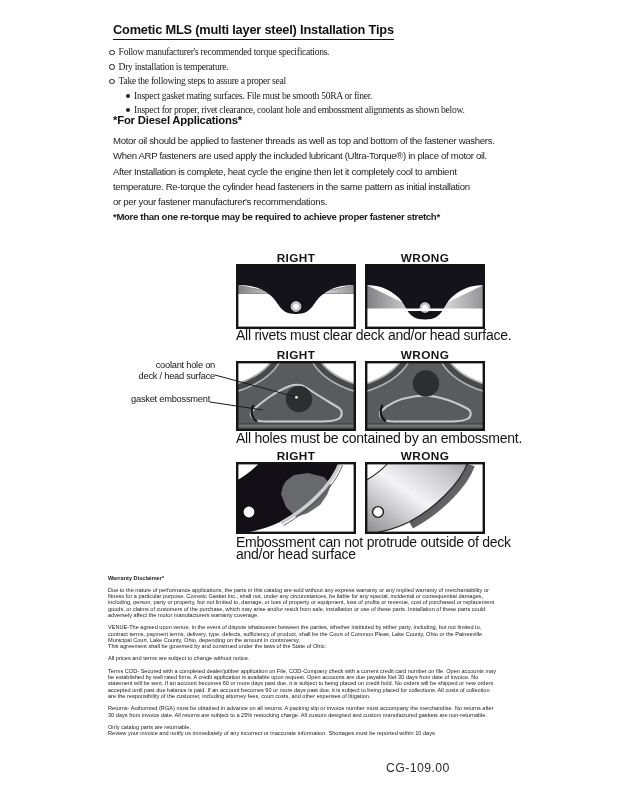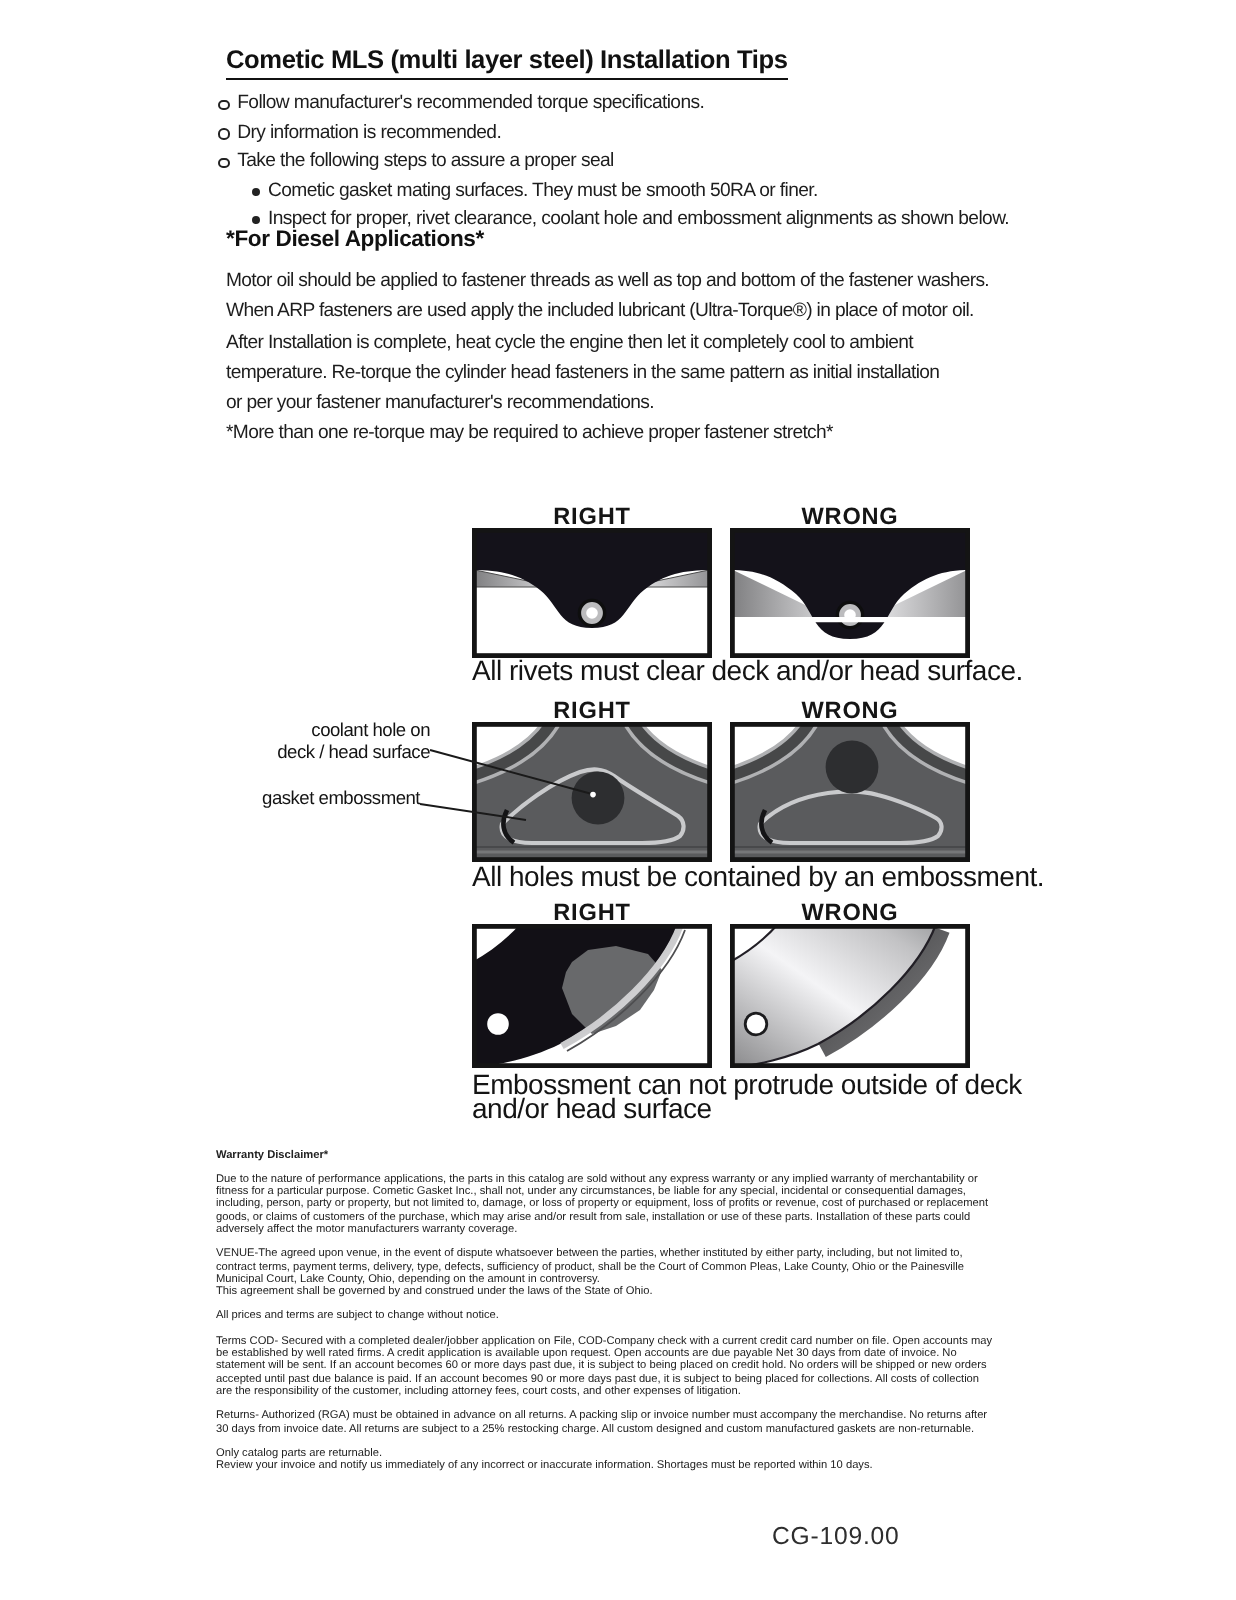--- a/index.html
+++ b/index.html
@@ -6,30 +6,30 @@
   .page{
     position:relative;width:618px;height:800px;background:#fff;overflow:hidden;
     font-family:"Liberation Sans",sans-serif;color:#1d1d1d;padding-left:24px;
   }
   .abs{position:absolute;}
   
   .title{left:113px;top:22px;font-size:12.8px;font-weight:bold;letter-spacing:-0.2px;color:#111;}
   .title span{display:inline-block;border-bottom:1.7px solid #111;padding-bottom:2px;}
   
   .bullets{left:109px;top:45px;font-size:9.6px;letter-spacing:-0.3px;color:#1d1d1d;}
-  .brow{display:flex;align-items:flex-start;line-height:14.6px;}
+  .brow{display:flex;align-items:flex-start;line-height:14.6px;font-family:Liberation Serif, serif;}
   .brow.sub{margin-left:17px;}
   .b-ring{width:3.6px;height:3.6px;border:1px solid #222;border-radius:50%;margin:4.5px 4px 0 0;flex:none;}
   .b-dot{width:4px;height:4px;background:#222;border-radius:50%;margin:4.8px 4px 0 0;flex:none;}
   
   .h2{left:113px;top:114px;font-size:11.3px;font-weight:bold;letter-spacing:-0.2px;color:#111;}
   .body-text{font-size:9.6px;letter-spacing:-0.33px;line-height:15.2px;white-space:pre-line;color:#1d1d1d;}
   .p1{left:113px;top:133px;}
   .p2{left:113px;top:164px;}
-  .note{left:113px;top:209px;}
+  .note{left:113px;top:209px;font-weight:bold;}
   
   .figures{left:0;top:251px;width:618px;height:312px;}
   .flabel{position:absolute;width:120px;text-align:center;font-size:11.8px;font-weight:bold;letter-spacing:0.4px;color:#151515;}
   .fcap{position:absolute;font-size:14px;letter-spacing:-0.25px;line-height:11.5px;color:#141414;white-space:pre-line;}
   .callout{position:absolute;font-size:9.3px;letter-spacing:-0.25px;line-height:11px;color:#141414;text-align:right;white-space:pre-line;}
   svg.dia{position:absolute;display:block;}
   svg.overlay{position:absolute;left:0;top:0;pointer-events:none;}
   
   .legal{left:108px;top:575px;width:422px;font-size:5.6px;line-height:6.3px;color:#222;}
   .legal .lh{font-weight:bold;margin:0 0 5.5px 0;}
@@ -46,29 +46,29 @@
     <span>Cometic MLS (multi layer steel) Installation Tips</span>
   </div>
 
   <div class="abs bullets">
     <div class="brow">
       <span class="b-ring"></span>
       <span>Follow manufacturer's recommended torque specifications.</span>
     </div>
     <div class="brow">
       <span class="b-ring"></span>
-      <span>Dry information is recommended.</span>
+      <span>Dry installation is temperature.</span>
     </div>
     <div class="brow">
       <span class="b-ring"></span>
       <span>Take the following steps to assure a proper seal</span>
     </div>
     <div class="brow sub">
       <span class="b-dot"></span>
-      <span>Cometic gasket mating surfaces.  They must be smooth 50RA or finer.</span>
+      <span>Inspect gasket mating surfaces.  File must be smooth 50RA or finer.</span>
     </div>
     <div class="brow sub">
       <span class="b-dot"></span>
       <span>Inspect for proper, rivet clearance, coolant hole and embossment alignments as shown below.</span>
     </div>
   </div>
 
   <div class="abs h2">*For Diesel Applications*</div>
   <div class="abs body-text p1">Motor oil should be applied to fastener threads as well as top and bottom of the fastener washers.
 When ARP fasteners are used apply the included lubricant (Ultra-Torque®) in place of motor oil.</div>

